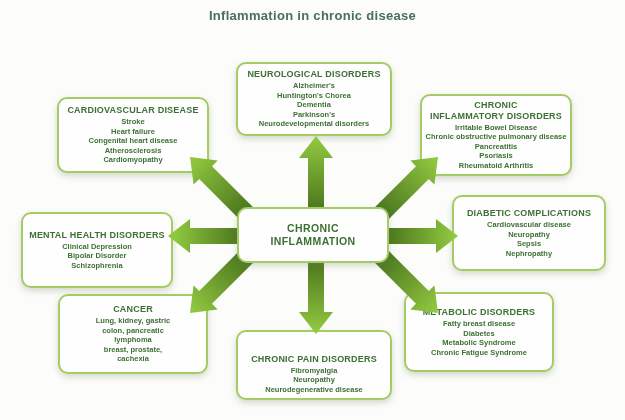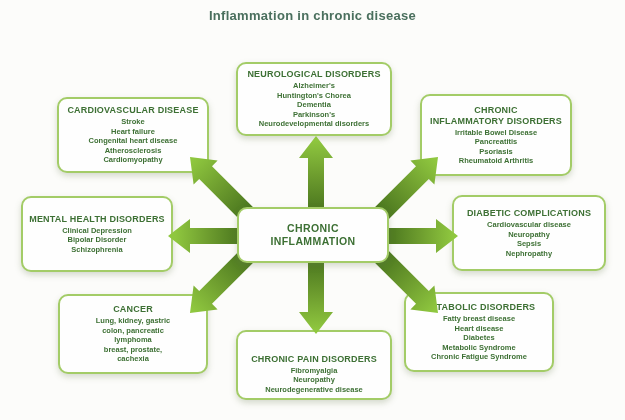--- a/index.html
+++ b/index.html
@@ -33,21 +33,21 @@
   }
   .node-title {
     font-size: 9px; font-weight: bold; letter-spacing: 0.2px;
     line-height: 11px; white-space: pre-line; margin-bottom: 1px;
   }
   .node-items { font-size: 7.5px; font-weight: bold; line-height: 9.5px; }
 
   .n0 { left: 57px;  top: 97px;  width: 152px; height: 76px; }
   .n1 { left: 236px; top: 62px;  width: 156px; height: 74px; }
   .n2 { left: 420px; top: 94px;  width: 152px; height: 82px; }
-  .n3 { left: 21px;  top: 196px; width: 152px; height: 76px; align-items: center; }
+  .n3 { left: 21px;  top: 212px; width: 152px; height: 76px; align-items: center; }
   .n4 { left: 452px; top: 195px; width: 154px; height: 76px; }
   .n5 { left: 58px;  top: 294px; width: 150px; height: 80px; }
   .n6 { left: 236px; top: 330px; width: 156px; height: 70px; justify-content: flex-end; }
   .n7 { left: 404px; top: 292px; width: 150px; height: 80px; }
 
   .center-box {
     position: absolute; z-index: 3;
     left: 237px; top: 207px; width: 152px; height: 56px;
     background: #fefefe;
     border: 2px solid #a3cc67;
@@ -141,20 +141,21 @@
         <div>Parkinson's</div>
         <div>Neurodevelopmental disorders</div>
       </div>
   </div>
 
   <div class="node n2">
     <div class="node-title">CHRONIC
 INFLAMMATORY DISORDERS</div>
     <div class="node-items">
         <div>Irritable Bowel Disease</div>
+        <div>Chronic obstructive pulmonary disease</div>
         <div>Pancreatitis</div>
         <div>Psoriasis</div>
         <div>Rheumatoid Arthritis</div>
       </div>
   </div>
 
   <div class="node n3">
     <div class="node-title">MENTAL HEALTH DISORDERS</div>
     <div class="node-items">
         <div>Clinical Depression</div>
@@ -190,21 +191,20 @@
         <div>Fibromyalgia</div>
         <div>Neuropathy</div>
         <div>Neurodegenerative disease</div>
       </div>
   </div>
 
   <div class="node n7">
     <div class="node-title">METABOLIC DISORDERS</div>
     <div class="node-items">
         <div>Fatty breast disease</div>
-        <div>Heart disease</div>
         <div>Diabetes</div>
         <div>Metabolic Syndrome</div>
         <div>Chronic Fatigue Syndrome</div>
       </div>
   </div>
 
   <div class="center-box">
     <div class="center-label">CHRONIC
 INFLAMMATION</div>
   </div>

